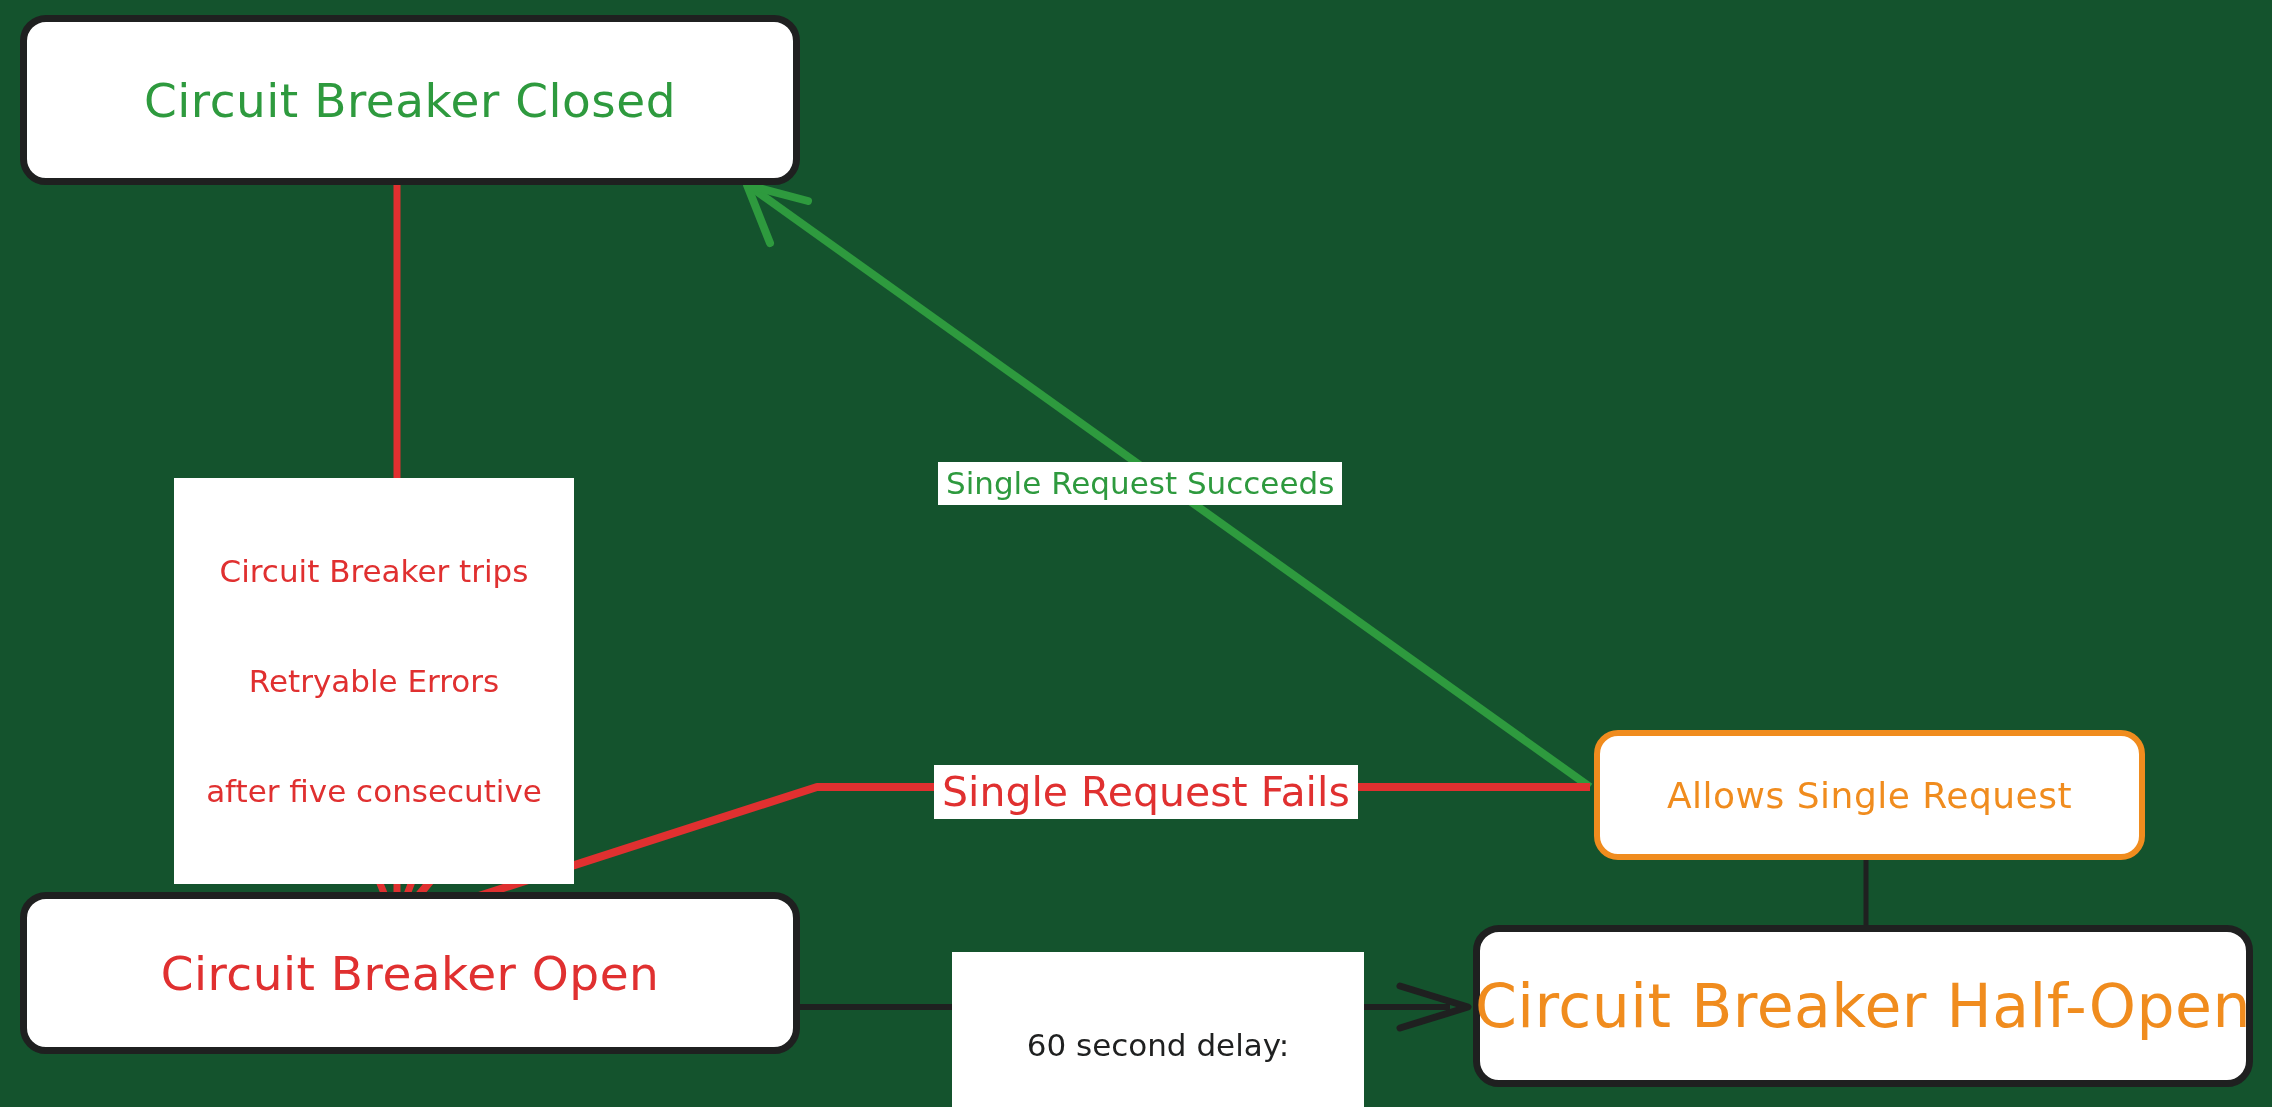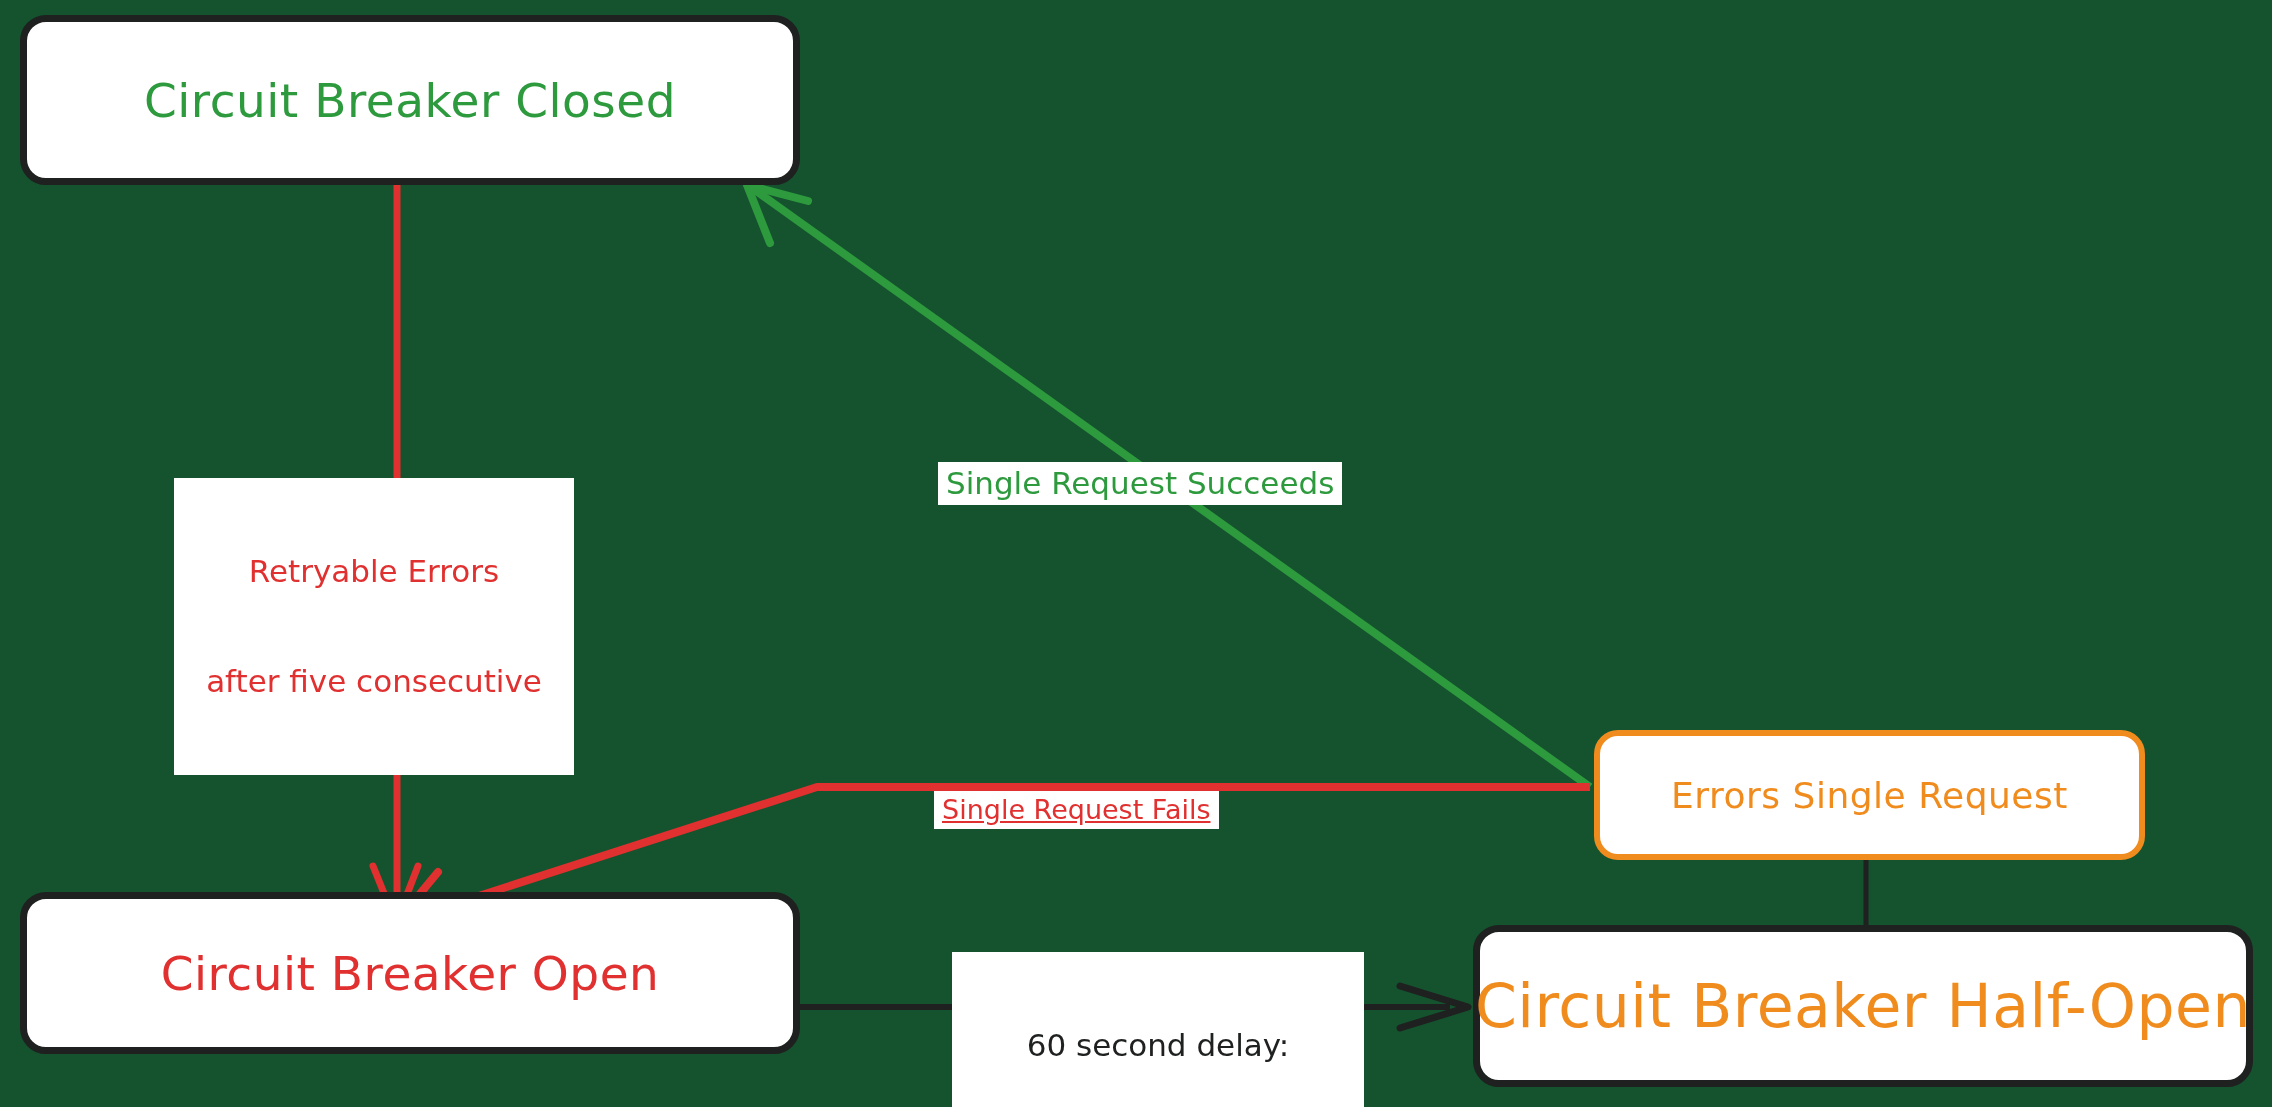--- a/index.html
+++ b/index.html
@@ -107,25 +107,24 @@
     padding: 2px 4px;
   }
   #label-succeeds {
     left: 893px; top: 462px;
     color: #2e9a3e;
     font-size: 31px;
     padding: 3px 8px;
     margin-left: 45px;
   }
   #label-fails {
-    left: 934px; top: 791px;
+    left: 934px; top: 765px;
     color: #e03030;
-    font-size: 27px;
+    font-size: 41px;
     padding: 3px 8px;
-    text-decoration: underline;
   }
   #label-delay {
     left: 952px; top: 952px;
     width: 400px;
     color: #1f2020;
     font-size: 31px;
     padding: 2px 6px;
   }
 </style>
 </head>
@@ -162,28 +161,29 @@
 
   <div class="node node-dark" id="node-closed">
     <span class="node-label">Circuit Breaker Closed</span>
   </div>
 
   <div class="node node-dark" id="node-open">
     <span class="node-label">Circuit Breaker Open</span>
   </div>
 
   <div class="node node-orange-outline" id="node-allows">
-    <span class="node-label">Errors Single Request</span>
+    <span class="node-label">Allows Single Request</span>
   </div>
 
   <div class="node node-dark" id="node-halfopen">
     <span class="node-label">Circuit Breaker Half-Open</span>
   </div>
 
   <div class="edge-label" id="label-trips">
+    <div>Circuit Breaker trips</div>
     <div>Retryable Errors</div>
     <div>after five consecutive</div>
   </div>
 
   <div class="edge-label" id="label-succeeds">Single Request Succeeds</div>
 
   <div class="edge-label" id="label-fails">Single Request Fails</div>
 
   <div class="edge-label" id="label-delay">
     <div>60 second delay:</div>

